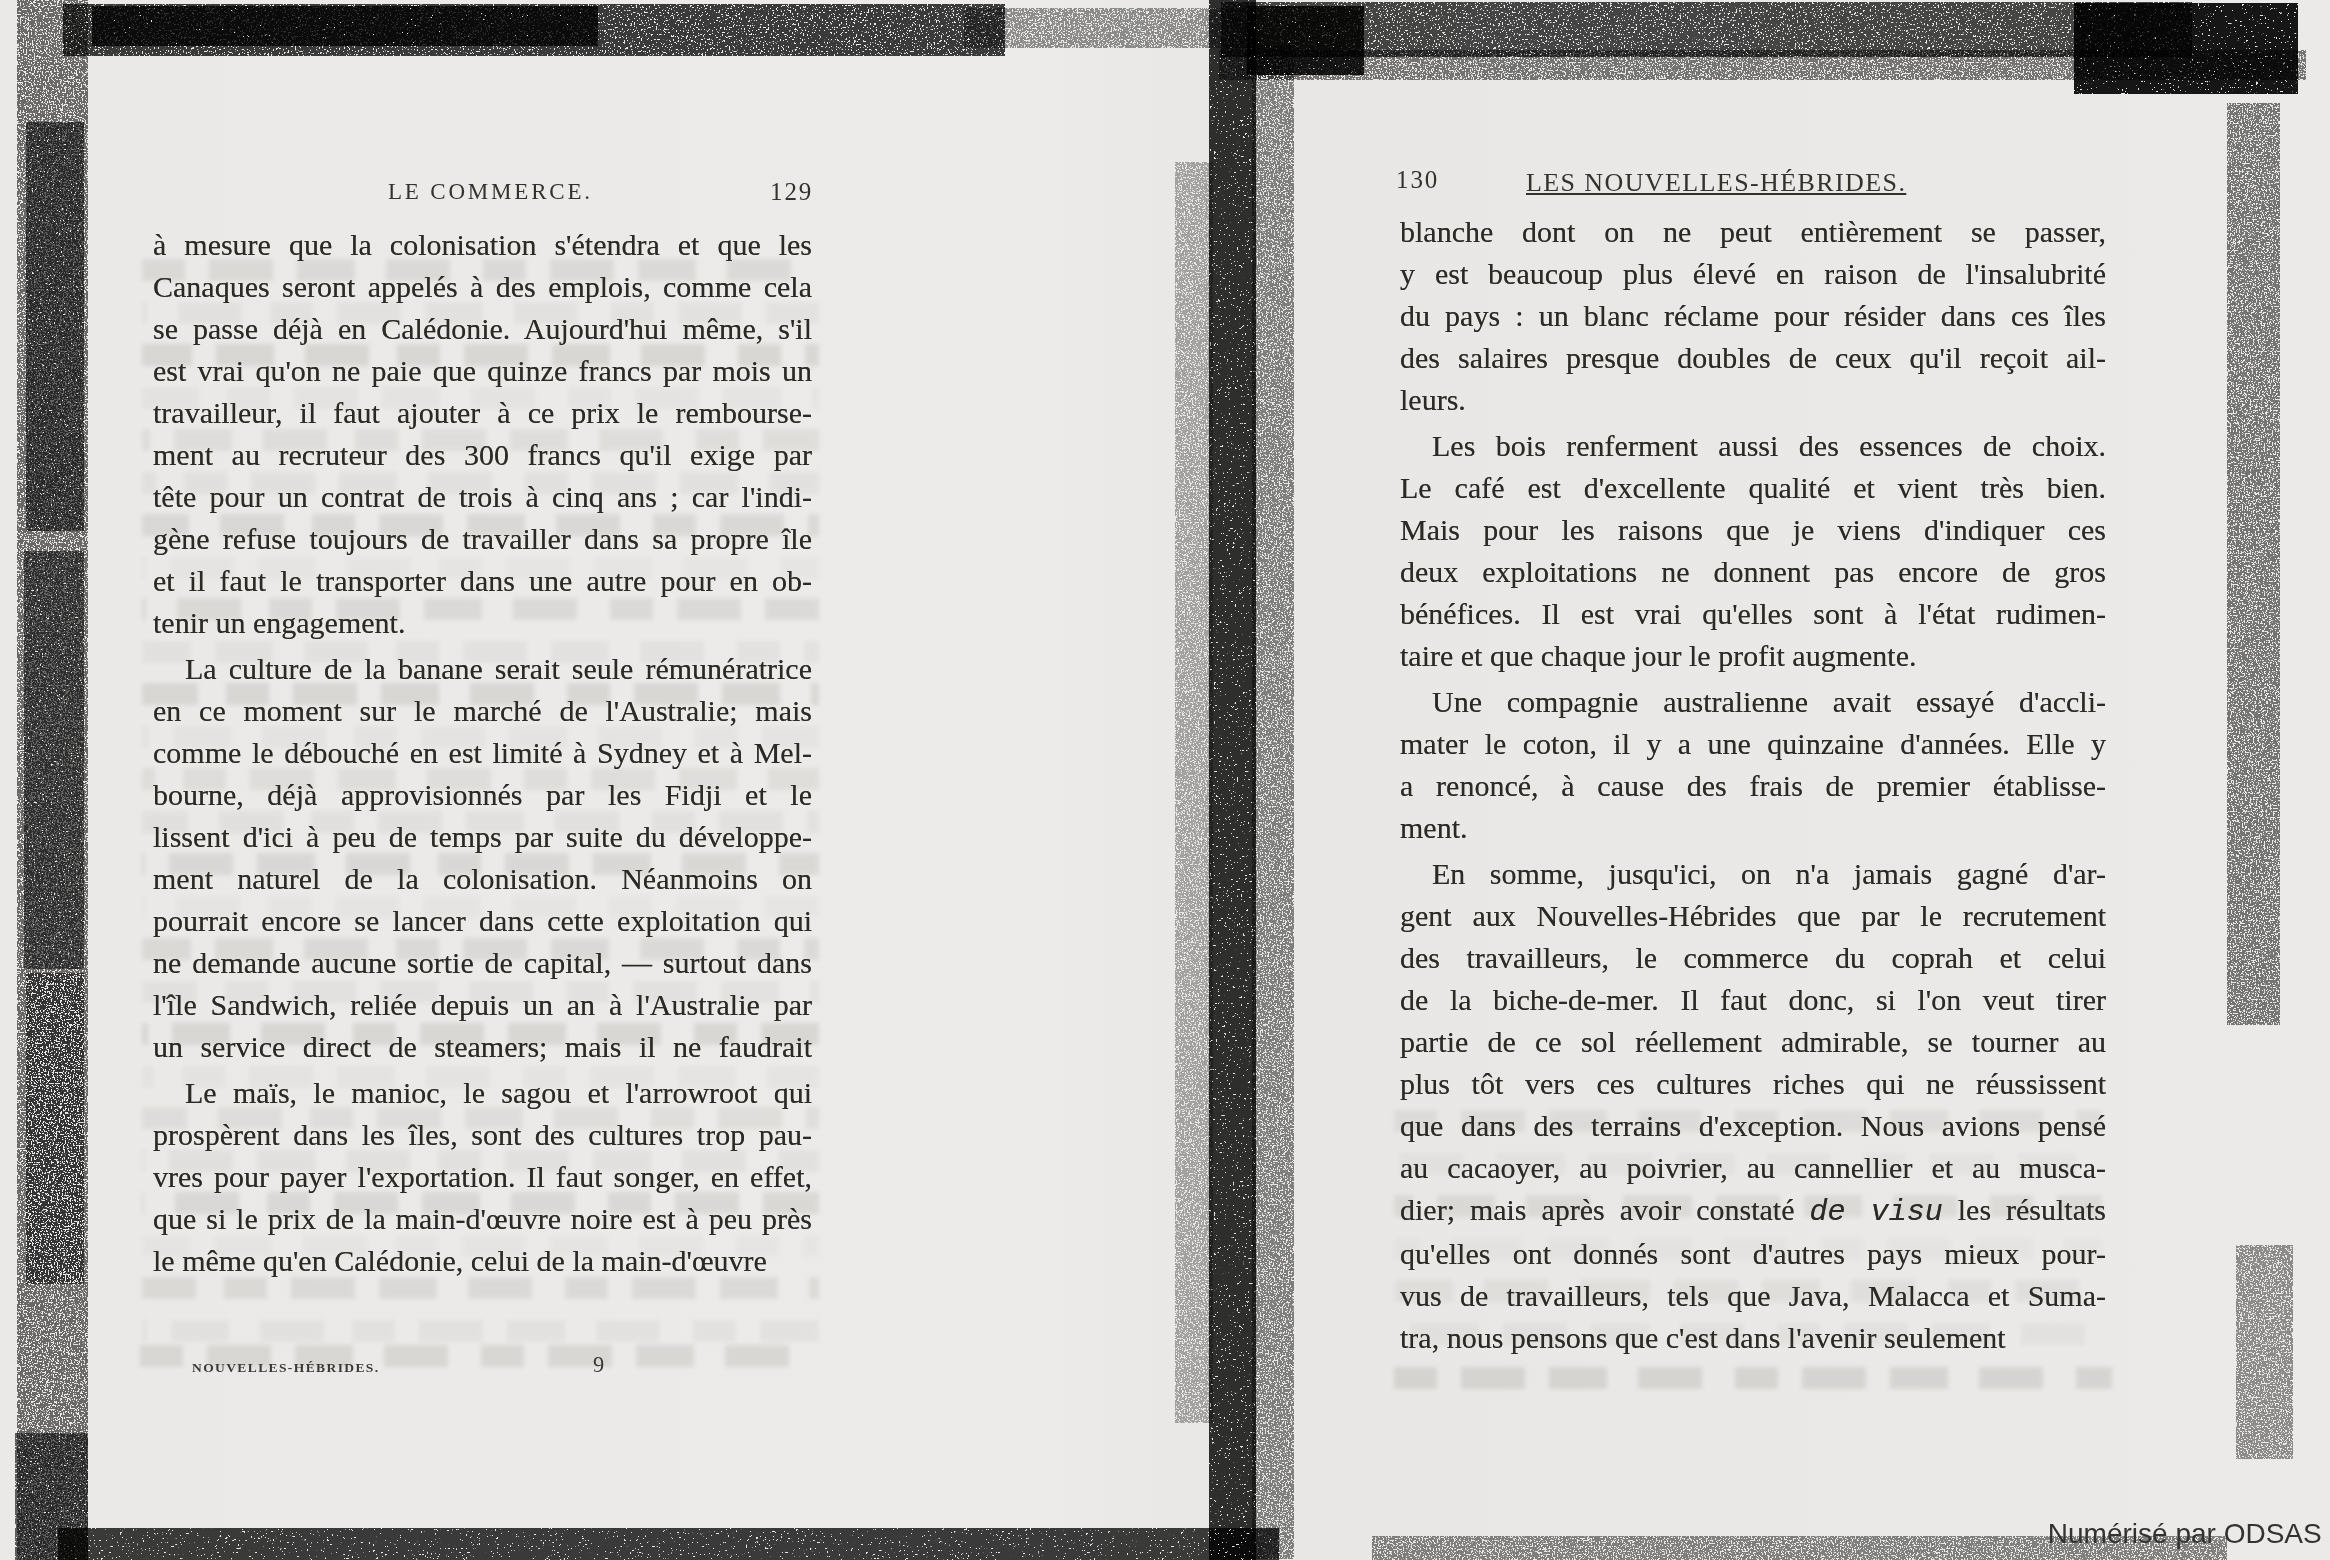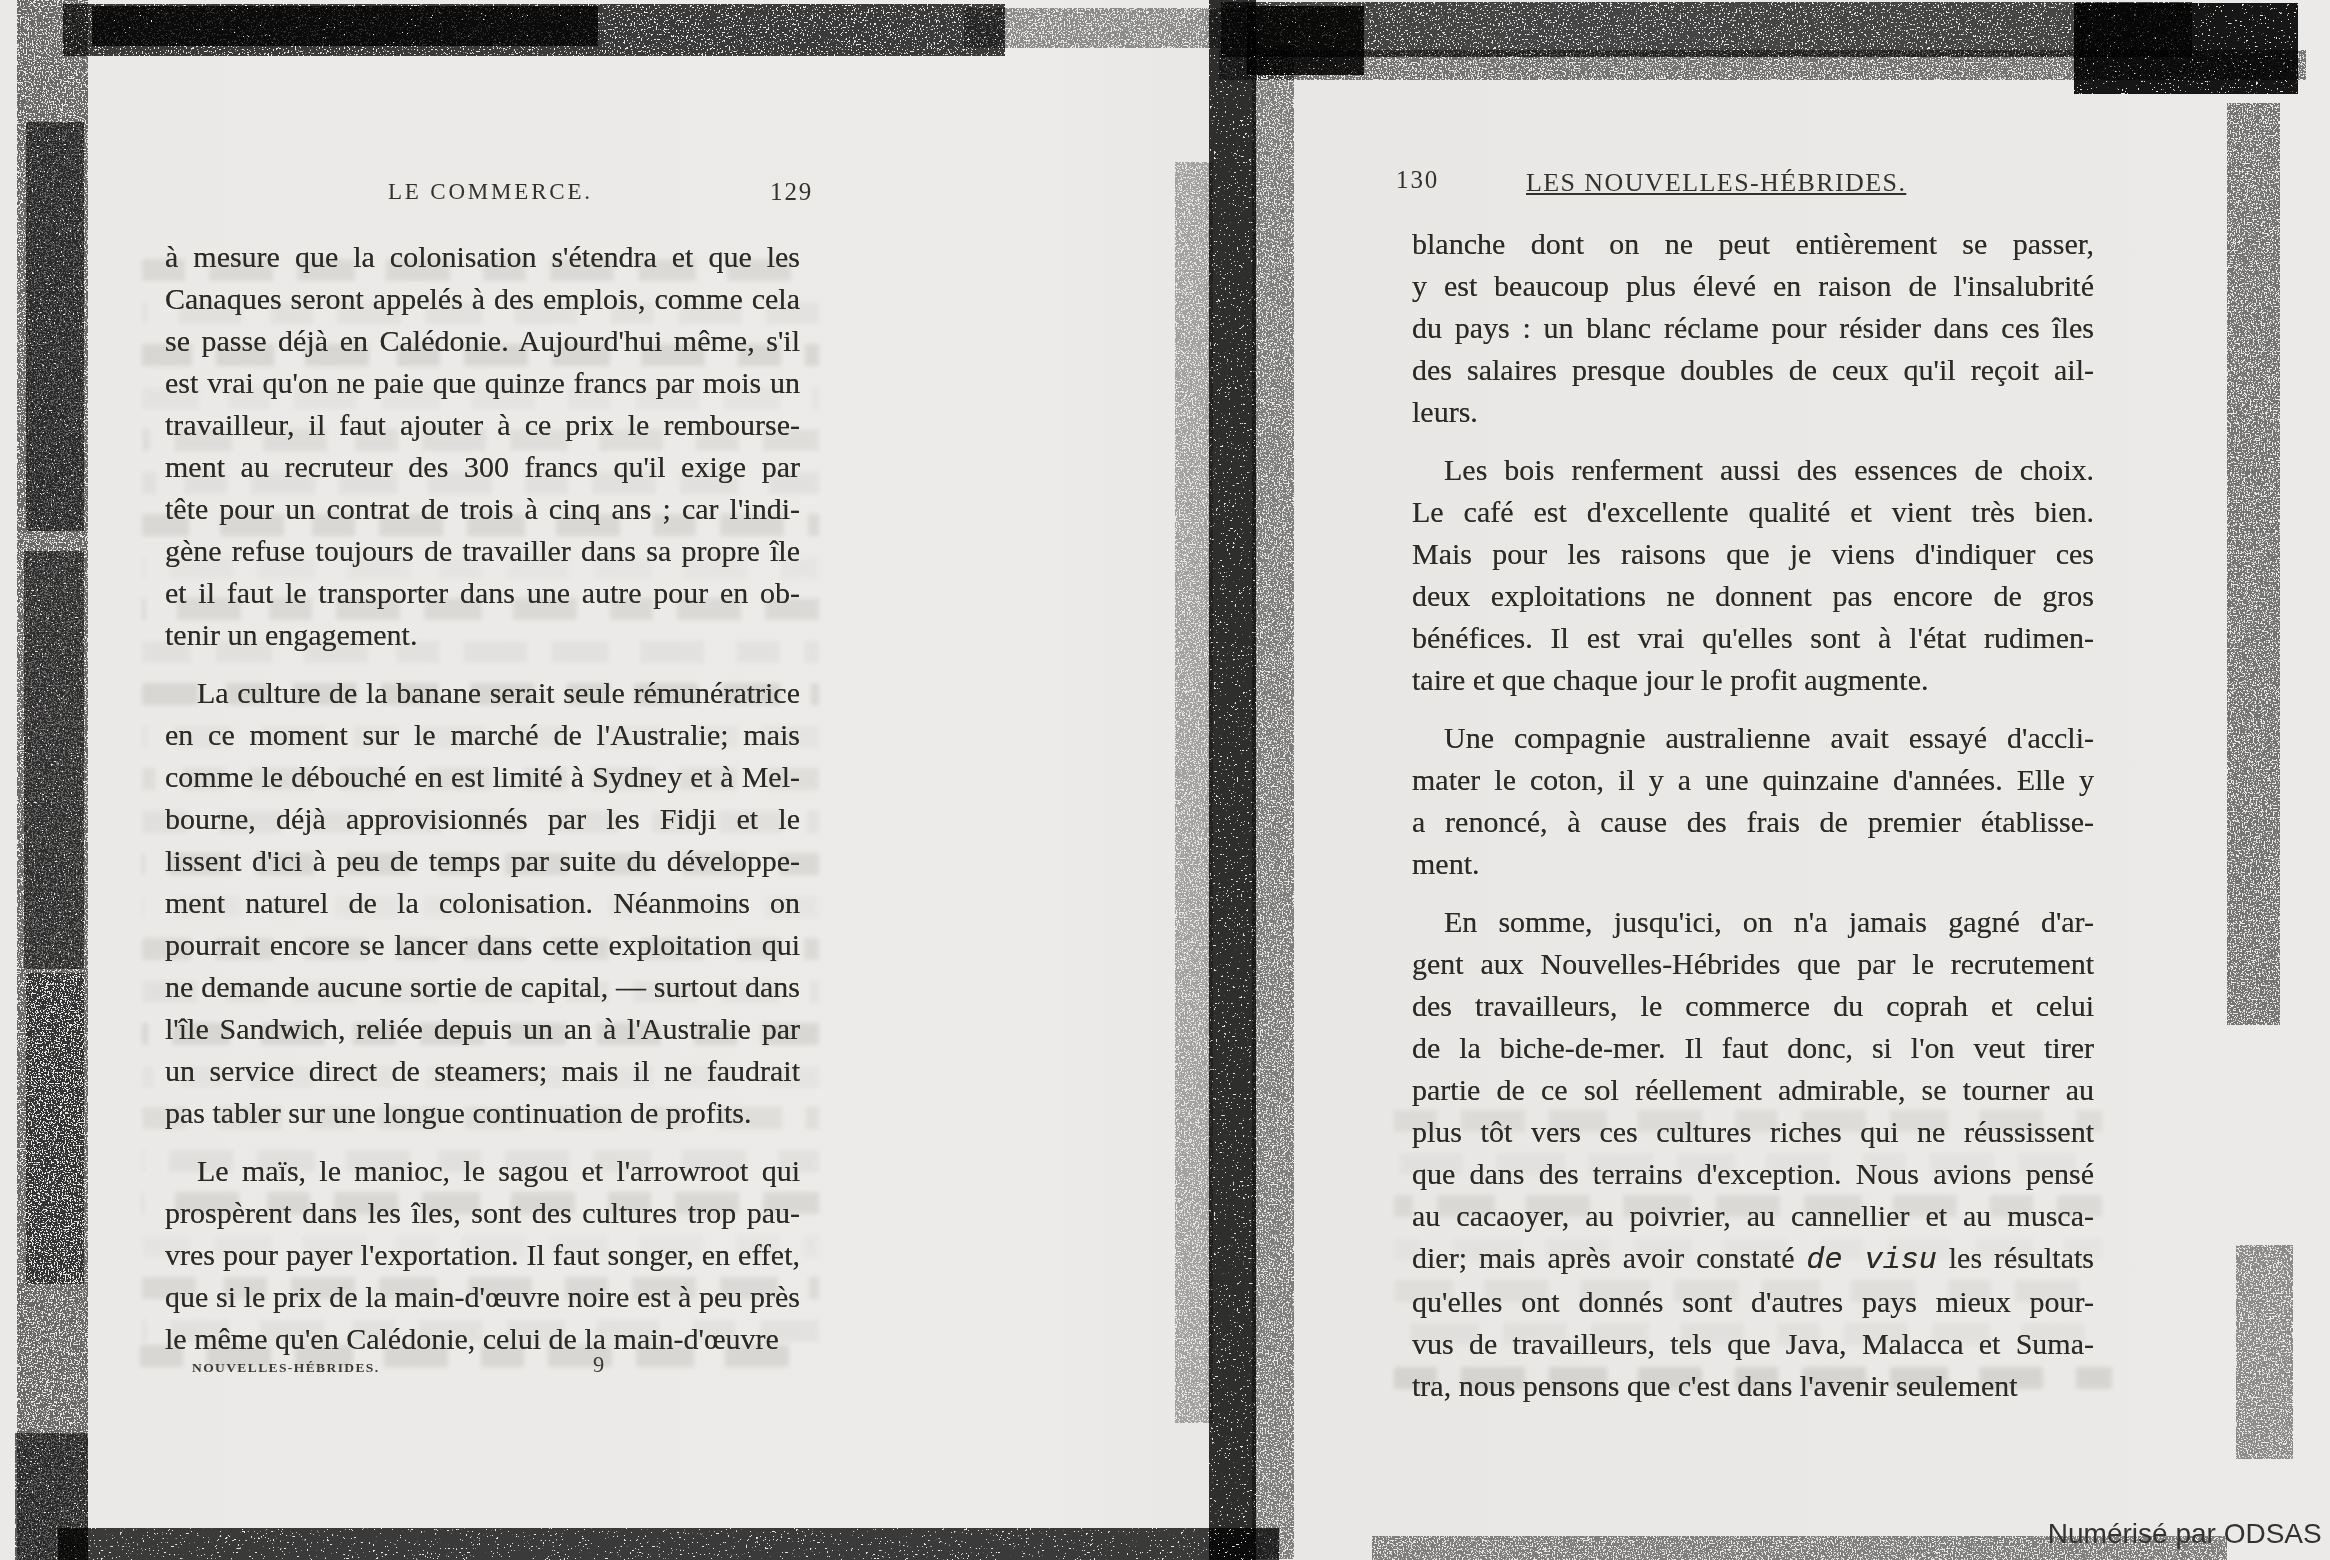--- a/index.html
+++ b/index.html
@@ -18,21 +18,21 @@
     font-size:23px;letter-spacing:2.8px;color:#33322d;white-space:nowrap;
   }
   .page-number{
     position:absolute;font-size:25px;color:#33322d;letter-spacing:1.9px;
   }
   .body-text{
     position:absolute;
     font-size:30px;line-height:42px;color:#2b2a25;
     text-shadow:0 0 0.5px rgba(43,42,37,.65);
   }
-  .para{margin:16px;}
+  .para{margin:4px;}
   .para .line{text-align:justify;text-align-last:justify;white-space:normal;}
   .para .line.last{text-align-last:left;}
   .para.indent .line:first-child{text-indent:32px;}
   .sig-title{
     position:absolute;font-size:13.5px;font-weight:700;letter-spacing:1.4px;color:#3a3934;white-space:nowrap;
   }
   .sig-number{
     position:absolute;font-size:22.4px;color:#3a3934;
   }
   .ghost-line{
@@ -150,21 +150,20 @@
           <div class="line">La culture de la banane serait seule rémunératrice</div>
           <div class="line">en ce moment sur le marché de l'Australie; mais</div>
           <div class="line">comme le débouché en est limité à Sydney et à Mel-</div>
           <div class="line">bourne, déjà approvisionnés par les Fidji et le</div>
           <div class="line">lissent d'ici à peu de temps par suite du développe-</div>
           <div class="line">ment naturel de la colonisation. Néanmoins on</div>
           <div class="line">pourrait encore se lancer dans cette exploitation qui</div>
           <div class="line">ne demande aucune sortie de capital, — surtout dans</div>
           <div class="line">l'île Sandwich, reliée depuis un an à l'Australie par</div>
           <div class="line">un service direct de steamers; mais il ne faudrait</div>
-          <div class="line last">pas tabler sur une longue continuation de profits.</div>
         </div>
         <div class="para indent">
           <div class="line">Le maïs, le manioc, le sagou et l'arrowroot qui</div>
           <div class="line">prospèrent dans les îles, sont des cultures trop pau-</div>
           <div class="line">vres pour payer l'exportation. Il faut songer, en effet,</div>
           <div class="line">que si le prix de la main-d'œuvre noire est à peu près</div>
           <div class="line last">le même qu'en Calédonie, celui de la main-d'œuvre</div>
         </div>
       </div>
     <span class="sig-title" style="left:192px;top:1360px;">NOUVELLES-HÉBRIDES.</span>

